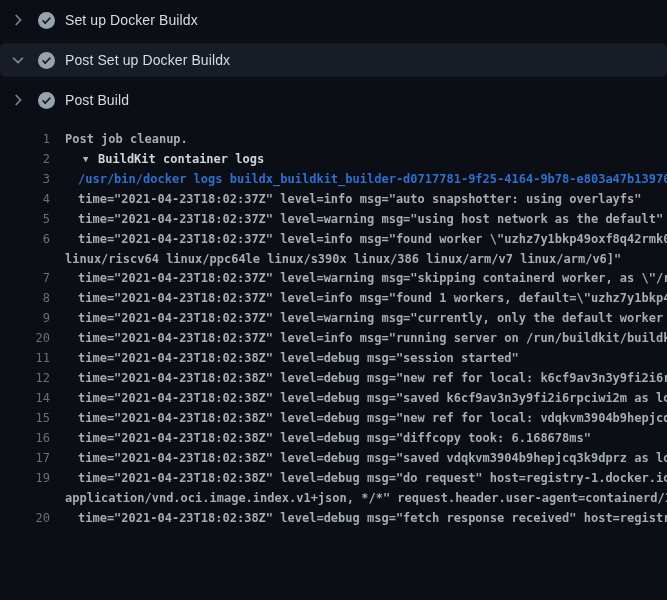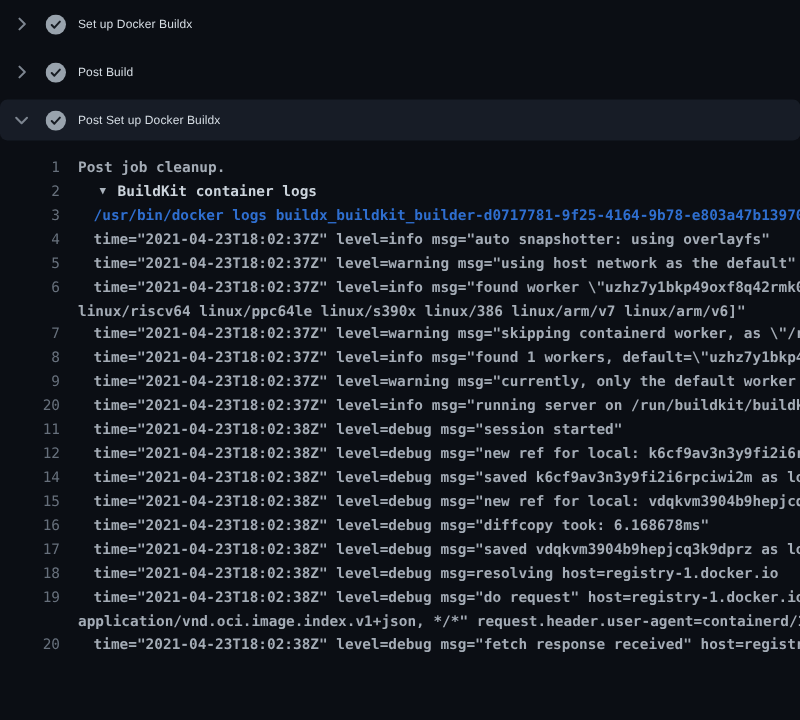--- a/index.html
+++ b/index.html
@@ -16,21 +16,21 @@
     height:40px; display:flex; align-items:center;
     cursor:pointer; box-sizing:border-box;
   }
   .step-header.expanded {
     height:34px; margin:3px 0; border-radius:6px;
     background:#171c26;
   }
   .chev { width:16px; height:16px; margin-left:10px; flex:0 0 16px; display:flex; align-items:center; justify-content:center; }
   .check { width:17px; height:17px; margin-left:12px; flex:0 0 17px; }
   .step-label {
-    margin-left:10px; font-size:10px; color:#d5dce3; letter-spacing:.1px;
+    margin-left:10px; font-size:14px; color:#d5dce3; letter-spacing:.1px;
   }
 
   
   .log-area {
     padding-top:10px;
     font-family:"DejaVu Sans Mono","Liberation Mono",monospace;
     font-size:12px;
   }
   .log-row {
     display:flex; height:19.93px; line-height:19.93px;
@@ -61,61 +61,60 @@
           <svg width="16" height="16" viewBox="0 0 16 16">
             <path d="M6.2 3.5L10.7 8l-4.5 4.5" fill="none" stroke="#7d8590" stroke-width="1.7" stroke-linecap="round" stroke-linejoin="round"></path>
           </svg>
         </span>
         <span class="check"><svg width="17" height="17" viewBox="0 0 16 16">
             <circle cx="8" cy="8" r="8" fill="#99a3ad"></circle>
             <path d="M4.8 8.3l2.1 2.1 4.3-4.7" fill="none" stroke="#171c23" stroke-width="1.6" stroke-linecap="round" stroke-linejoin="round"></path>
           </svg></span>
         <span class="step-label">Set up Docker Buildx</span>
       </div>
+      <div class="step-header expanded">
+        <span class="chev">
+          <svg width="16" height="16" viewBox="0 0 16 16">
+            <path d="M3.5 6.2L8 10.7l4.5-4.5" fill="none" stroke="#7d8590" stroke-width="1.7" stroke-linecap="round" stroke-linejoin="round"></path>
+          </svg>
+        </span>
+        <span class="check"><svg width="17" height="17" viewBox="0 0 16 16">
+            <circle cx="8" cy="8" r="8" fill="#99a3ad"></circle>
+            <path d="M4.8 8.3l2.1 2.1 4.3-4.7" fill="none" stroke="#171c23" stroke-width="1.6" stroke-linecap="round" stroke-linejoin="round"></path>
+          </svg></span>
+        <span class="step-label">Post Set up Docker Buildx</span>
+      </div>
       <div class="step-header">
         <span class="chev">
           <svg width="16" height="16" viewBox="0 0 16 16">
             <path d="M6.2 3.5L10.7 8l-4.5 4.5" fill="none" stroke="#7d8590" stroke-width="1.7" stroke-linecap="round" stroke-linejoin="round"></path>
           </svg>
         </span>
         <span class="check"><svg width="17" height="17" viewBox="0 0 16 16">
             <circle cx="8" cy="8" r="8" fill="#99a3ad"></circle>
             <path d="M4.8 8.3l2.1 2.1 4.3-4.7" fill="none" stroke="#171c23" stroke-width="1.6" stroke-linecap="round" stroke-linejoin="round"></path>
           </svg></span>
         <span class="step-label">Post Build</span>
-      </div>
-      <div class="step-header expanded">
-        <span class="chev">
-          <svg width="16" height="16" viewBox="0 0 16 16">
-            <path d="M3.5 6.2L8 10.7l4.5-4.5" fill="none" stroke="#7d8590" stroke-width="1.7" stroke-linecap="round" stroke-linejoin="round"></path>
-          </svg>
-        </span>
-        <span class="check"><svg width="17" height="17" viewBox="0 0 16 16">
-            <circle cx="8" cy="8" r="8" fill="#99a3ad"></circle>
-            <path d="M4.8 8.3l2.1 2.1 4.3-4.7" fill="none" stroke="#171c23" stroke-width="1.6" stroke-linecap="round" stroke-linejoin="round"></path>
-          </svg></span>
-        <span class="step-label">Post Set up Docker Buildx</span>
       </div>
     </div>
   <div class="log-area">
       <div class="log-row plain"><span class="num">1</span><span class="txt">Post job cleanup.</span></div>
       <div class="log-row group"><span class="num">2</span><span class="txt"><span class="tri">▼</span><span>BuildKit container logs</span></span></div>
       <div class="log-row command"><span class="num">3</span><span class="txt">/usr/bin/docker logs buildx_buildkit_builder-d0717781-9f25-4164-9b78-e803a47b13970</span></div>
       <div class="log-row log"><span class="num">4</span><span class="txt">time="2021-04-23T18:02:37Z" level=info msg="auto snapshotter: using overlayfs"</span></div>
       <div class="log-row log"><span class="num">5</span><span class="txt">time="2021-04-23T18:02:37Z" level=warning msg="using host network as the default"</span></div>
       <div class="log-row log"><span class="num">6</span><span class="txt">time="2021-04-23T18:02:37Z" level=info msg="found worker \"uzhz7y1bkp49oxf8q42rmk0xj</span></div>
       <div class="log-row wrap"><span class="num"></span><span class="txt">linux/riscv64 linux/ppc64le linux/s390x linux/386 linux/arm/v7 linux/arm/v6]"</span></div>
       <div class="log-row log"><span class="num">7</span><span class="txt">time="2021-04-23T18:02:37Z" level=warning msg="skipping containerd worker, as \"/run</span></div>
       <div class="log-row log"><span class="num">8</span><span class="txt">time="2021-04-23T18:02:37Z" level=info msg="found 1 workers, default=\"uzhz7y1bkp49o</span></div>
       <div class="log-row log"><span class="num">9</span><span class="txt">time="2021-04-23T18:02:37Z" level=warning msg="currently, only the default worker ca</span></div>
       <div class="log-row log"><span class="num">20</span><span class="txt">time="2021-04-23T18:02:37Z" level=info msg="running server on /run/buildkit/buildkit</span></div>
       <div class="log-row log"><span class="num">11</span><span class="txt">time="2021-04-23T18:02:38Z" level=debug msg="session started"</span></div>
       <div class="log-row log"><span class="num">12</span><span class="txt">time="2021-04-23T18:02:38Z" level=debug msg="new ref for local: k6cf9av3n3y9fi2i6rpc</span></div>
       <div class="log-row log"><span class="num">14</span><span class="txt">time="2021-04-23T18:02:38Z" level=debug msg="saved k6cf9av3n3y9fi2i6rpciwi2m as loca</span></div>
       <div class="log-row log"><span class="num">15</span><span class="txt">time="2021-04-23T18:02:38Z" level=debug msg="new ref for local: vdqkvm3904b9hepjcq3k</span></div>
       <div class="log-row log"><span class="num">16</span><span class="txt">time="2021-04-23T18:02:38Z" level=debug msg="diffcopy took: 6.168678ms"</span></div>
       <div class="log-row log"><span class="num">17</span><span class="txt">time="2021-04-23T18:02:38Z" level=debug msg="saved vdqkvm3904b9hepjcq3k9dprz as loca</span></div>
-      <div class="log-row log"><span class="num">18</span><span class="txt">time="2021-04-23T18:02:38Z" level=debug msg=resolving host=registry-1.docker.io</span></div>
       <div class="log-row log"><span class="num">19</span><span class="txt">time="2021-04-23T18:02:38Z" level=debug msg="do request" host=registry-1.docker.io r</span></div>
       <div class="log-row wrap"><span class="num"></span><span class="txt">application/vnd.oci.image.index.v1+json, */*" request.header.user-agent=containerd/1.4</span></div>
       <div class="log-row log"><span class="num">20</span><span class="txt">time="2021-04-23T18:02:38Z" level=debug msg="fetch response received" host=registry-</span></div>
     </div>
 </div>
 
 </body></html>

